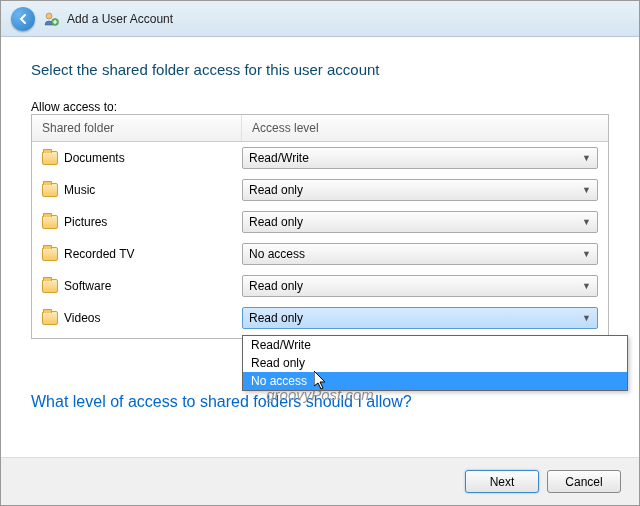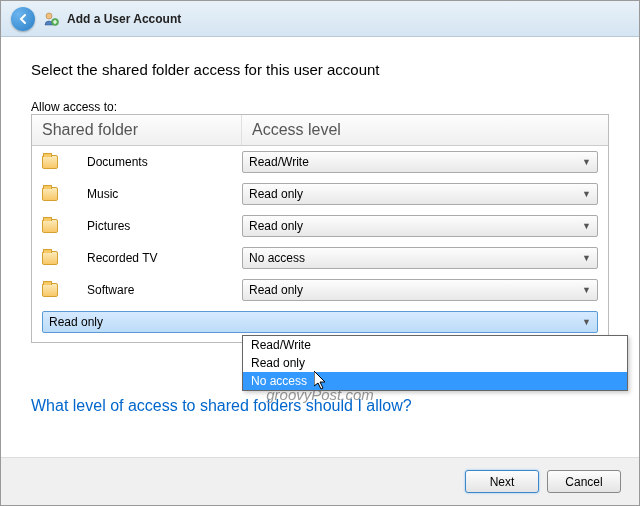--- a/index.html
+++ b/index.html
@@ -42,29 +42,28 @@
     }
     .title-icon {
       width: 16px; height: 16px;
       display: inline-flex;
       align-items: center;
       justify-content: center;
     }
     .titlebar-text {
       font-size: 12px;
       color: #222;
-      font-weight: bold;
     }
     .content {
       flex: 1;
       padding: 24px 30px 10px 30px;
       position: relative;
     }
     .heading {
-      color: #000000;
+      color: #0c4a6e;
       font-size: 15px;
       font-weight: normal;
       margin-bottom: 22px;
     }
     .subheading {
       font-size: 12px;
       color: #000;
       margin-bottom: 0;
     }
     .table {
@@ -72,21 +71,21 @@
       width: 100%;
     }
     .thead {
       display: flex;
       background: linear-gradient(to bottom, #fdfdfd, #f0f0f0);
       border-bottom: 1px solid #ccc;
     }
     .th {
       padding: 6px 10px;
       color: #555;
-      font-size: 16px;
+      font-size: 12px;
     }
     .th-folder { width: 210px; border-right: 1px solid #e0e0e0; }
     .th-level { flex: 1; }
     .tbody { padding-bottom: 4px; }
     .row {
       display: flex;
       align-items: center;
       padding: 5px 10px;
     }
     .cell-folder {
@@ -105,21 +104,21 @@
     .folder-icon::before {
       content: "";
       position: absolute;
       top: -3px; left: 0;
       width: 7px; height: 3px;
       background: #f8c867;
       border-radius: 1px 1px 0 0;
       border: 1px solid #d4a12f;
       border-bottom: none;
     }
-    .folder-label { font-size: 12px; margin-left: 23px; }
+    .folder-label { font-size: 12px; }
     .cell-level { flex: 1; }
     .select {
       width: 100%;
       height: 22px;
       border: 1px solid #aaa;
       background: linear-gradient(to bottom, #fdfdfd, #e8e8e8);
       padding: 0 6px;
       font-size: 12px;
       display: flex;
       align-items: center;
@@ -286,20 +285,24 @@
               <span class="folder-label">Software</span>
             </div>
             <div class="cell-level">
               <div class="select" id="select-4">
                 <span>Read only</span>
                 <span class="arrow">▼</span>
               </div>
             </div>
           </div>
           <div class="row">
+            <div class="cell-folder">
+              <span class="folder-icon"></span>
+              <span class="folder-label">Videos</span>
+            </div>
             <div class="cell-level">
               <div class="select open" id="select-5">
                 <span>Read only</span>
                 <span class="arrow">▼</span>
               </div>
             </div>
           </div>
         </div>
     </div>
 

